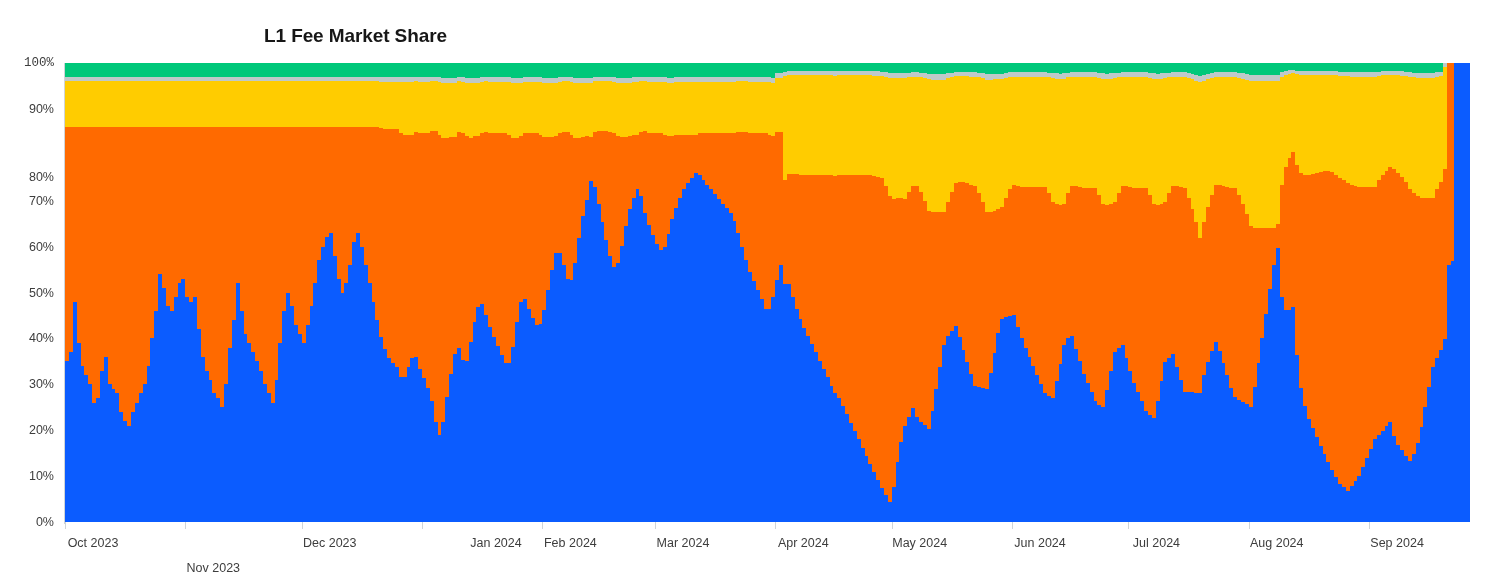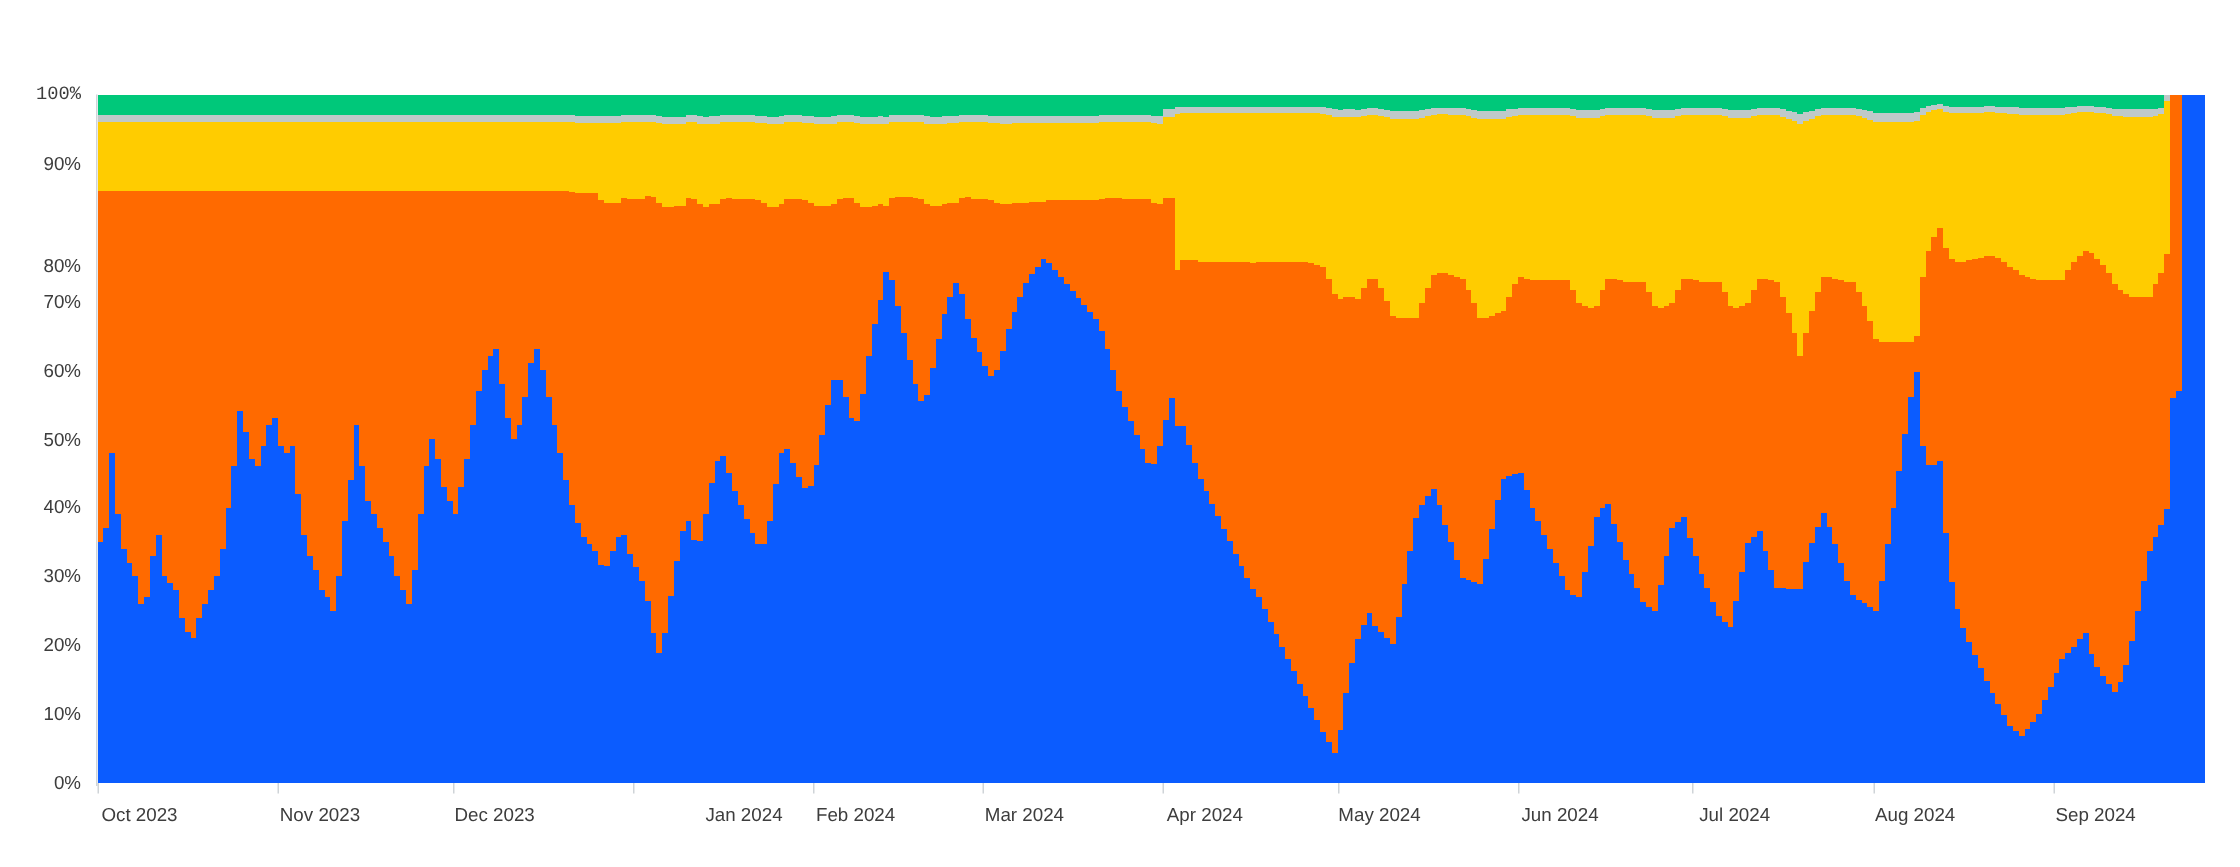--- a/index.html
+++ b/index.html
@@ -45,20 +45,21 @@
 
   
   #bars{position:absolute;left:0;top:0;width:100%;height:100%;display:block;}
   #bars rect{shape-rendering:crispEdges;}
 </style>
 </head>
 <body>
 
 <div id="root">
 
+  <div id="chart-title">L1 Fee Market Share</div>
 
 
   <div id="y-axis">
       <div class="y-tick" style="top: 459px;">0%</div>
       <div class="y-tick" style="top: 413.1px;">10%</div>
       <div class="y-tick" style="top: 367.2px;">20%</div>
       <div class="y-tick" style="top: 321.3px;">30%</div>
       <div class="y-tick" style="top: 275.4px;">40%</div>
       <div class="y-tick" style="top: 229.5px;">50%</div>
       <div class="y-tick" style="top: 183.6px;">60%</div>
@@ -1858,21 +1859,21 @@
         <rect x="1393.356" y="0.000" width="4.231" height="459.000" fill="#0B5CFF"></rect>
         <rect x="1397.238" y="0.000" width="4.231" height="459.000" fill="#0B5CFF"></rect>
         <rect x="1401.119" y="0.000" width="4.231" height="459.000" fill="#0B5CFF"></rect>
       </svg>
   </div>
 
   <div id="x-axis">
       <div class="x-tick-mark" style="left: 65px;"></div>
       <div class="x-tick-label" style="left: 93px;">Oct 2023</div>
       <div class="x-tick-mark" style="left: 185.318px;"></div>
-      <div class="x-tick-label" style="left: 213.318px;">Nov 2023</div>
+      <div class="x-tick-label" style="left: 213.318px; margin-top: 25px;">Nov 2023</div>
       <div class="x-tick-mark" style="left: 301.754px;"></div>
       <div class="x-tick-label" style="left: 329.754px;">Dec 2023</div>
       <div class="x-tick-mark" style="left: 422.072px;"></div>
       <div class="x-tick-label" style="left: 455px; margin-left: 41px;">Jan 2024</div>
       <div class="x-tick-mark" style="left: 542.39px;"></div>
       <div class="x-tick-label" style="left: 570.39px;">Feb 2024</div>
       <div class="x-tick-mark" style="left: 654.945px;"></div>
       <div class="x-tick-label" style="left: 682.945px;">Mar 2024</div>
       <div class="x-tick-mark" style="left: 775.262px;"></div>
       <div class="x-tick-label" style="left: 803.262px;">Apr 2024</div>

